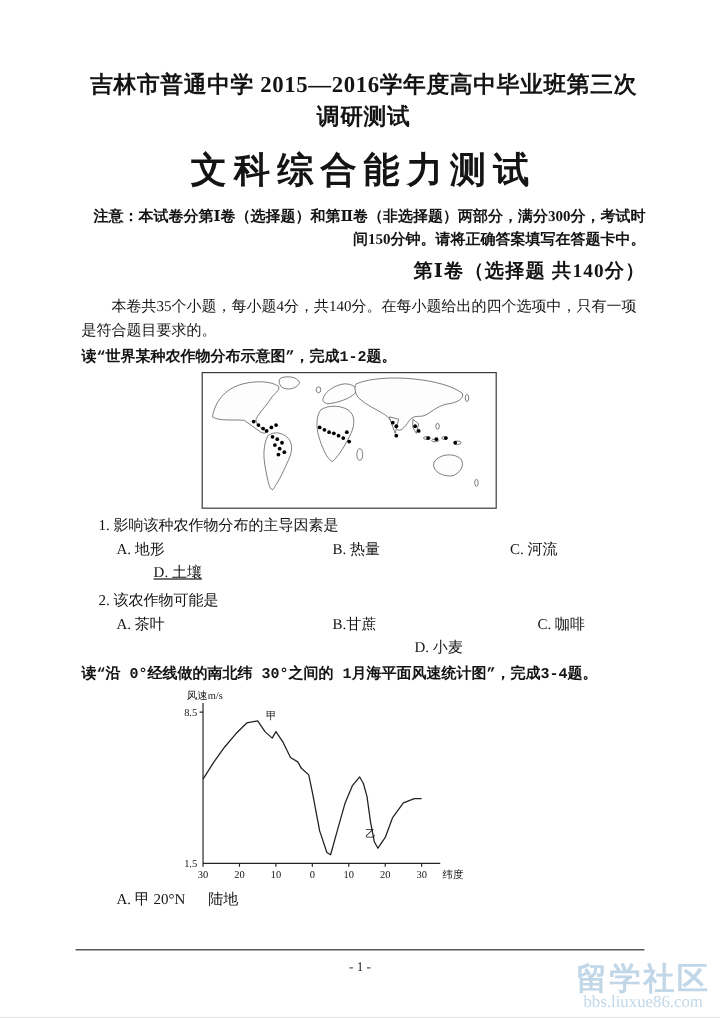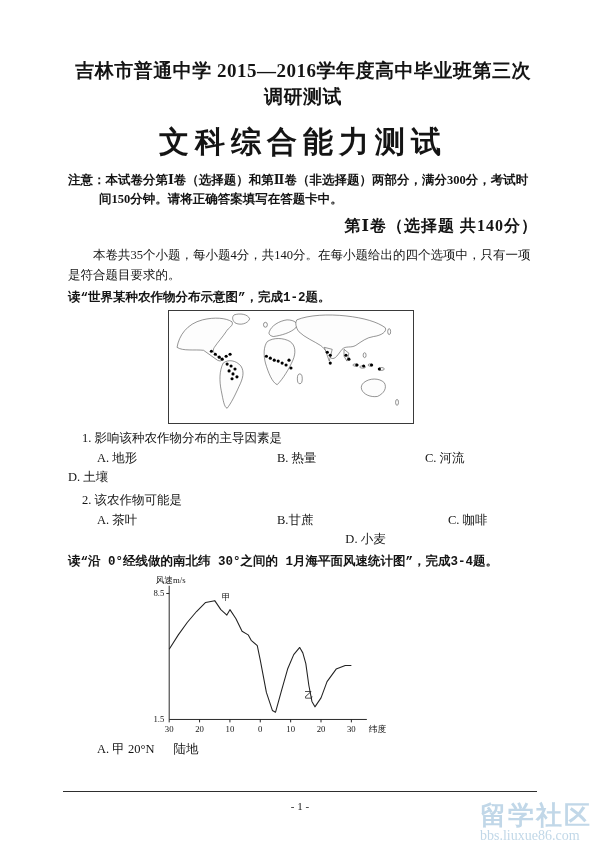--- a/index.html
+++ b/index.html
@@ -4,42 +4,42 @@
 <style>
   html,body{margin:0;padding:0;background:#cfcfcf;}
   .page{
     width:600px;height:848px;margin:0 auto;position:relative;
     background:#ffffff;color:#141414;overflow:hidden;
     font-family:"Liberation Serif","DejaVu Serif",serif;
   }
   .content{padding:58px 62px 0 68px;}
   .exam-header{font-size:19px;font-weight:bold;text-align:center;letter-spacing:.5px;}
   .exam-title{font-size:30px;font-weight:bold;text-align:center;letter-spacing:6px;margin:12px 0 8px 0;}
-  .notice{font-size:12.5px;font-weight:bold;line-height:1.55;margin:3px 0 4px 31px;text-indent:-31px;}
+  .notice{font-size:12.5px;font-weight:bold;line-height:1.55;margin:3px 0 4px 31px;text-indent:-31px;text-align:right;}
   .section-title{font-size:16px;font-weight:bold;text-align:right;margin:6px 0 8px 0;letter-spacing:1px;}
   .intro{font-size:12.5px;line-height:1.6;margin:0 0 4px 0;text-indent:2em;}
   .reading{font-size:12.5px;font-weight:bold;margin:4px 0 4px 0;font-family:Liberation Mono, monospace;}
   .map-fig{margin:4px 0 6px 100px;width:242px;border:1px solid #3a3a3a;padding:1px;background:#fff;}
   .map-fig svg{display:block;width:238px;height:110px;}
   .question{margin:2px 0 2px 0;}
   .stem{font-size:12.5px;margin:4px 0 2px 14px;}
   .opts3{display:grid;font-size:12.5px;margin-left:29px;line-height:1.55;}
   .opts3.q1{grid-template-columns:180px 148px auto;}
   .opts3.q2{grid-template-columns:180px 171px auto;}
   .optd{font-size:12.5px;line-height:1.55;}
-  .optd.d1{}
+  .optd.d1{margin-left:60px;text-decoration:underline;}
   .optd.d2{margin-left:125px;text-align:center;}
   .chart-fig{margin:2px 0 2px 76px;width:250px;}
   .chart-fig svg{display:block;width:250px;height:163px;}
   .chart-fig text{font-family:"Liberation Serif","DejaVu Serif",serif;font-size:9px;fill:#151515;}
   .opt-q3{font-size:12.5px;margin-left:29px;line-height:1.6;}
   .opt-q3 .cont{margin-left:16px;}
   .footer-line{position:absolute;left:63px;right:63px;bottom:56px;border-top:1px solid #2e2e2e;}
   .page-num{position:absolute;bottom:36px;left:0;width:100%;text-align:center;font-size:11px;color:#222;}
-  .watermark{position:absolute;right:8px;bottom:4px;text-align:left;opacity:.62;line-height:1.05;}
+  .watermark{position:absolute;right:8px;bottom:4px;text-align:center;opacity:.62;line-height:1.05;}
   .wm-name{font-size:26px;font-weight:bold;color:#9cc0da;letter-spacing:2px;}
   .wm-url{font-size:14px;color:#9cc0da;}
   svg .continent{fill:#fdfdfd;stroke:#4a4a4a;stroke-width:.6;}
 </style>
 </head>
 <body>
 
 <div class="page">
   <div class="content">
 

